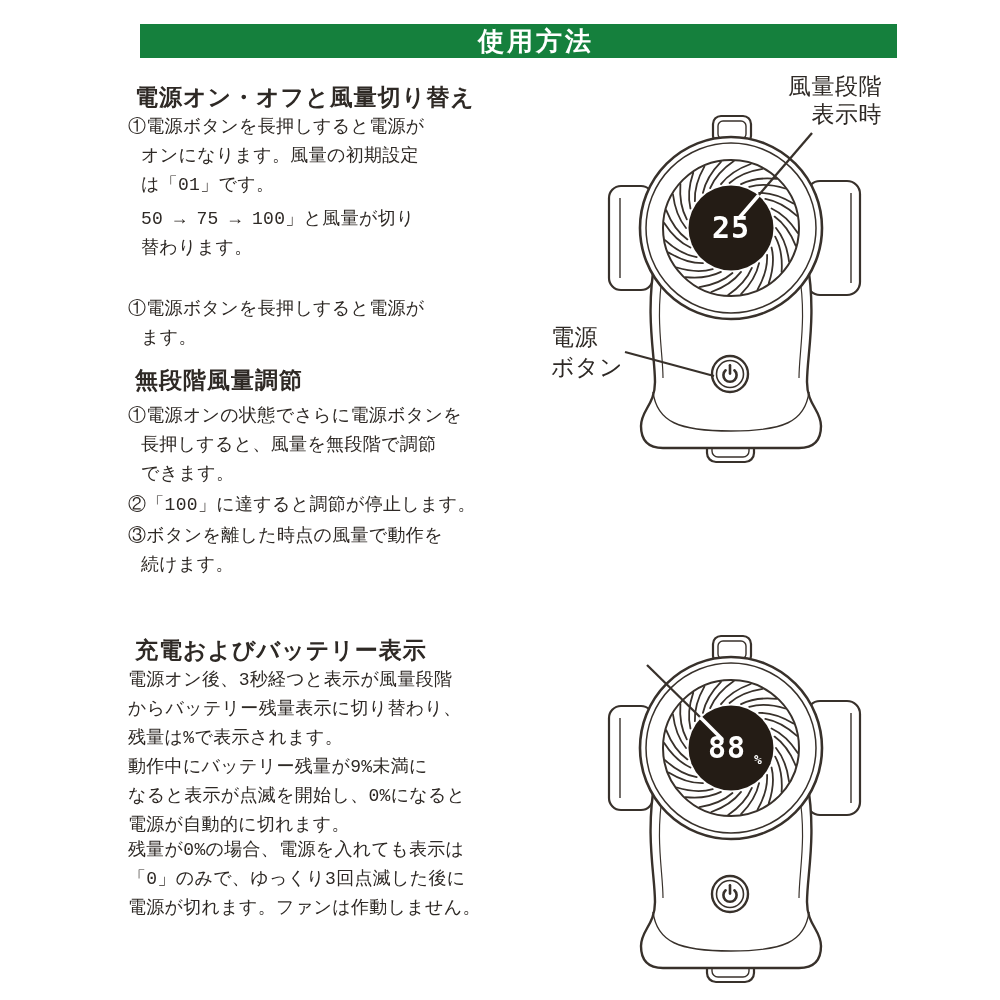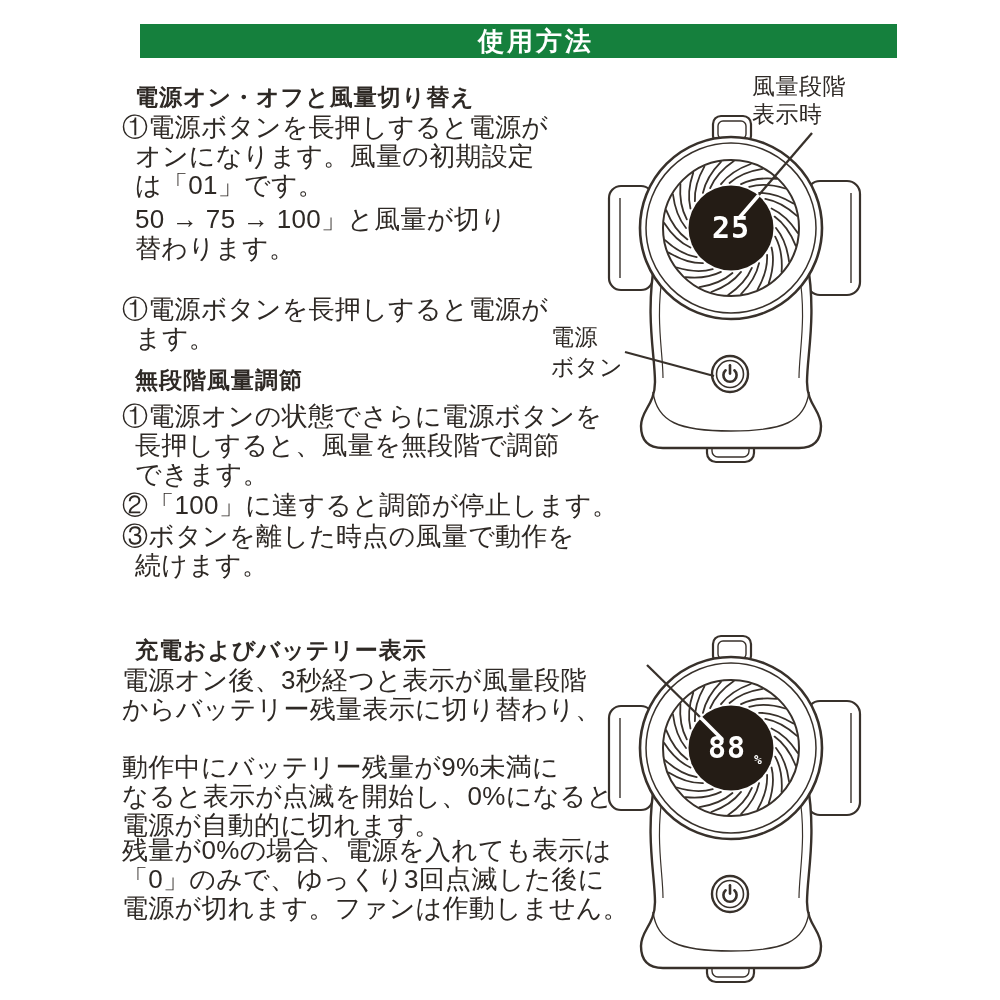--- a/index.html
+++ b/index.html
@@ -3,26 +3,26 @@
 <meta charset="utf-8">
 <style>
   html,body{margin:0;padding:0;background:#ffffff;}
   .page{position:relative;width:1000px;height:1000px;background:#ffffff;overflow:hidden;
         font-family:"Liberation Sans",sans-serif;color:#2e2925;}
   .bar{position:absolute;left:140px;top:24px;width:722px;height:34px;background:#15803d;
        display:flex;align-items:center;justify-content:center;padding-left:35px;}
   .bar span{color:#ffffff;font-size:26px;font-weight:bold;letter-spacing:3px;}
   .h{position:absolute;left:127px;font-size:23px;font-weight:bold;white-space:nowrap;
      letter-spacing:1px;line-height:26px;margin-left:8px;}
-  .blk{position:absolute;left:122px;font-size:26px;line-height:29px;letter-spacing:0.3px;}
+  .blk{position:absolute;left:128px;font-size:18px;line-height:29px;letter-spacing:0.3px;font-family:Liberation Mono, monospace;}
   .blk div{white-space:nowrap;}
   .blk .c{padding-left:13px;}
   .callout{position:absolute;font-size:23px;line-height:28px;letter-spacing:0.5px;}
   .callout div{white-space:nowrap;}
-  #callout-fan{left:752px;top:72px;width:130px;text-align:left;}
+  #callout-fan{left:752px;top:72px;width:130px;text-align:right;}
   #callout-power{left:551px;top:322px;line-height:30px;}
   #callout-batt{left:559px;top:601px;}
   svg.dev{position:absolute;left:545px;}
   #dev-top{top:60px;}
   #dev-bot{top:580px;}
   .seg{font-family:"DejaVu Sans Mono",monospace;font-weight:bold;fill:#ffffff;}
 </style>
 </head>
 <body>
 
@@ -58,20 +58,21 @@
   </div>
   <div class="blk" style="top:522px">
     <div>③ボタンを離した時点の風量で動作を</div>
     <div class="c">続けます。</div>
   </div>
 
   <div class="h" style="top:637px">充電およびバッテリー表示</div>
   <div class="blk p3" style="top:666px">
     <div>電源オン後、3秒経つと表示が風量段階</div>
     <div>からバッテリー残量表示に切り替わり、</div>
+    <div>残量は%で表示されます。</div>
   </div>
   <div class="blk p3" style="top:753px">
     <div>動作中にバッテリー残量が9%未満に</div>
     <div>なると表示が点滅を開始し、0%になると</div>
     <div>電源が自動的に切れます。</div>
   </div>
   <div class="blk p3" style="top:836px">
     <div>残量が0%の場合、電源を入れても表示は</div>
     <div>「0」のみで、ゆっくり3回点滅した後に</div>
     <div>電源が切れます。ファンは作動しません。</div>

